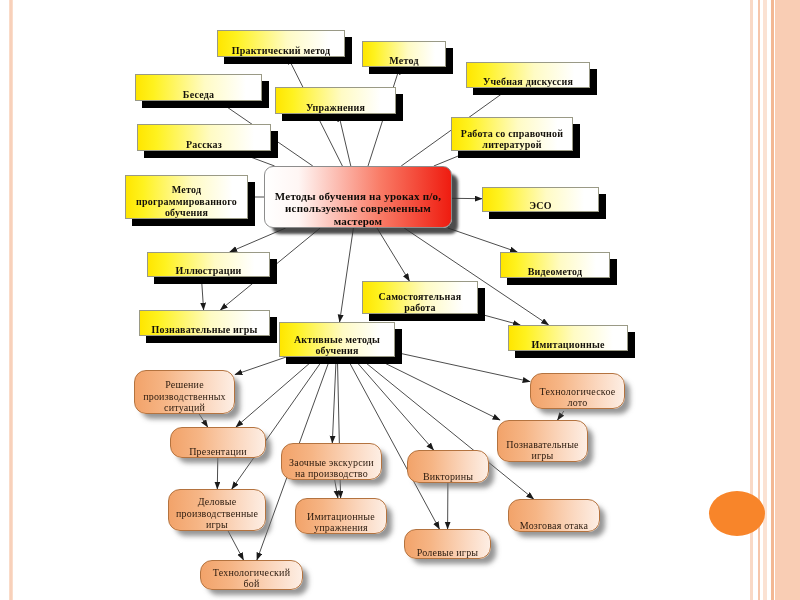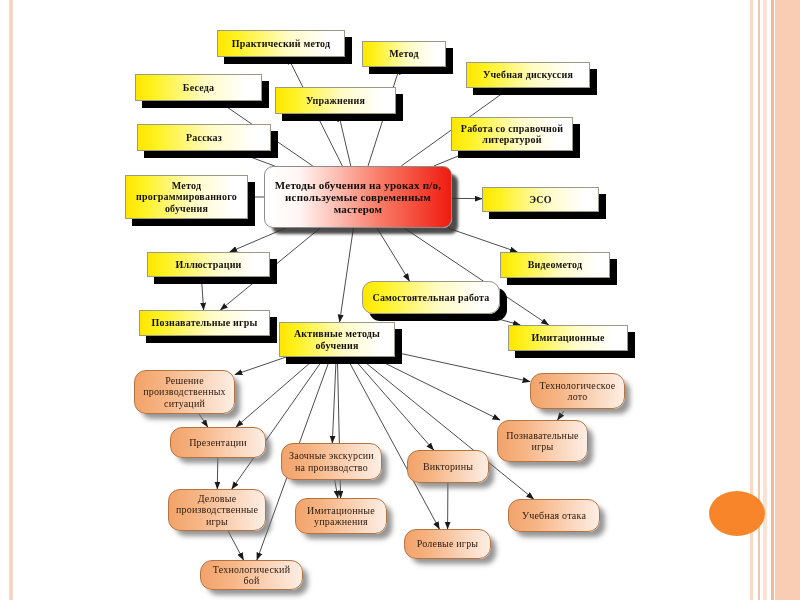--- a/index.html
+++ b/index.html
@@ -20,21 +20,21 @@
   .st3{right:33px;width:4px;background:#fbe2d3;}
   .st4{right:26px;width:3px;background:#f3b894;}
   .st5{right:0px;width:25px;background:#f9cdb4;}
   .blob{position:absolute;right:35px;bottom:64px;width:56px;height:45px;border-radius:50%;
     background:#f8852a;}
 
   
   #wires{position:absolute;left:0;top:0;width:800px;height:600px;}
 
   
-  .node{position:absolute;box-sizing:border-box;display:flex;align-items:center;
+  .node{position:absolute;box-sizing:border-box;display:flex;align-items:flex-end;
     justify-content:center;text-align:center;color:#14110c;font-weight:bold;
     letter-spacing:.2px;}
   .node span{display:block;width:100%;padding:0 4px;line-height:1.12;}
 
   
   .ynode{
     background:linear-gradient(to right,#ffe600 0%,#fff21f 14%,#fffbc4 55%,#ffffff 88%);
     border:1px solid #9a9a86;
     box-shadow:7px 7px 0 0 #000000;
     font-size:10px;
@@ -143,21 +143,21 @@
       </div>
       <div class="node ynode" style="left: 482px; top: 187px; width: 117px; height: 25px;">
         <span>ЭСО</span>
       </div>
       <div class="node ynode" style="left: 139px; top: 252px; width: 123px; height: 25px; margin-left: 8px;">
         <span>Иллюстрации</span>
       </div>
       <div class="node ynode" style="left: 500px; top: 252px; width: 110px; height: 26px;">
         <span>Видеометод</span>
       </div>
-      <div class="node ynode" style="left: 362px; top: 281px; width: 138px; height: 33px; border-radius: 11px;">
+      <div class="node ynode" style="left: 362px; top: 281px; width: 116px; height: 33px;">
         <span>Самостоятельная работа</span>
       </div>
       <div class="node ynode" style="left: 139px; top: 310px; width: 131px; height: 26px;">
         <span>Познавательные игры</span>
       </div>
       <div class="node ynode" style="left: 279px; top: 322px; width: 116px; height: 35px;">
         <span>Активные методы обучения</span>
       </div>
       <div class="node ynode" style="left: 508px; top: 325px; width: 120px; height: 26px;">
         <span>Имитационные</span>
@@ -180,21 +180,21 @@
       <div class="node pnode" style="left: 407px; top: 450px; width: 82px; height: 33px;">
         <span>Викторины</span>
       </div>
       <div class="node pnode" style="left: 168px; top: 489px; width: 98px; height: 42px;">
         <span>Деловые производственные игры</span>
       </div>
       <div class="node pnode" style="left: 295px; top: 498px; width: 92px; height: 36px;">
         <span>Имитационные упражнения</span>
       </div>
       <div class="node pnode" style="left: 508px; top: 499px; width: 92px; height: 33px;">
-        <span>Учебная отака</span>
+        <span>Мозговая отака</span>
       </div>
       <div class="node pnode" style="left: 404px; top: 529px; width: 87px; height: 30px;">
         <span>Ролевые игры</span>
       </div>
       <div class="node pnode" style="left: 200px; top: 560px; width: 103px; height: 30px;">
         <span>Технологический бой</span>
       </div>
     </div>
 </div>
 

